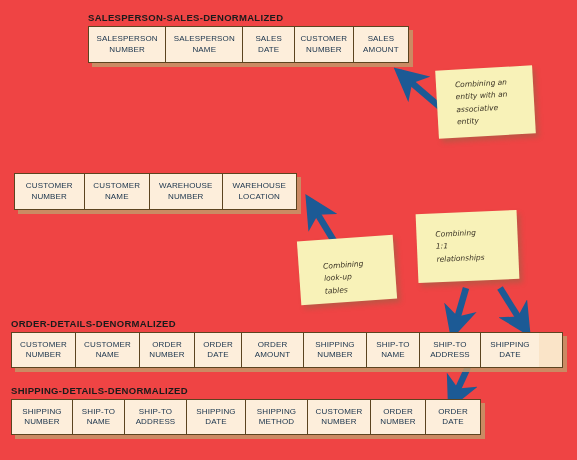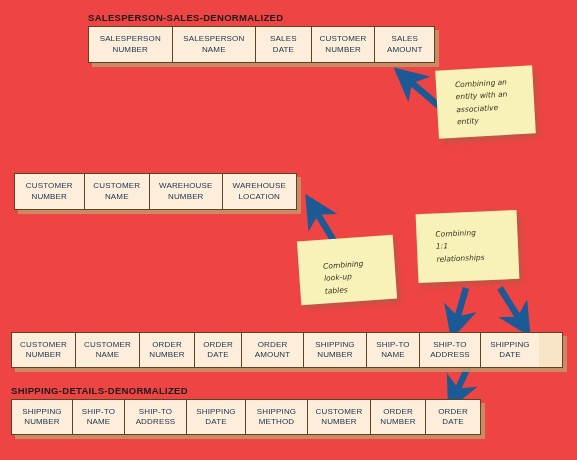--- a/index.html
+++ b/index.html
@@ -109,21 +109,21 @@
       <line x1="500" y1="288" x2="527" y2="331" stroke="#1c5a95" stroke-width="6.5" marker-end="url(#ah)"></line>
     </g>
 
     <g>
       <line x1="468" y1="367" x2="451" y2="404" stroke="#1c5a95" stroke-width="6.5" marker-end="url(#ah)"></line>
     </g>
   </svg>
 
   <div class="tbl-title" style="left:88px; top:12px;">SALESPERSON-SALES-DENORMALIZED</div>
 
-  <div class="relation" style="left:88px; top:26px; width:347px; height:37px;">
+  <div class="relation" style="left:88px; top:26px; width:321px; height:37px;">
     <div class="cell" style="width:84px;">
       <span>SALESPERSON</span>
       <span>NUMBER</span>
     </div>
     <div class="cell" style="width:84px;">
       <span>SALESPERSON</span>
       <span>NAME</span>
     </div>
     <div class="cell" style="width:56px;">
       <span>SALES</span>
@@ -152,20 +152,21 @@
     <div class="cell" style="width:73px;">
       <span>WAREHOUSE</span>
       <span>NUMBER</span>
     </div>
     <div class="cell" style="width:74px;">
       <span>WAREHOUSE</span>
       <span>LOCATION</span>
     </div>
   </div>
 
+  <div class="tbl-title" style="left:11px; top:318px;">ORDER-DETAILS-DENORMALIZED</div>
 
   <div class="relation" style="left:11px; top:332px; width:552px; height:36px;">
     <div class="cell" style="width:64px;">
       <span>CUSTOMER</span>
       <span>NUMBER</span>
     </div>
     <div class="cell" style="width:64px;">
       <span>CUSTOMER</span>
       <span>NAME</span>
     </div>

